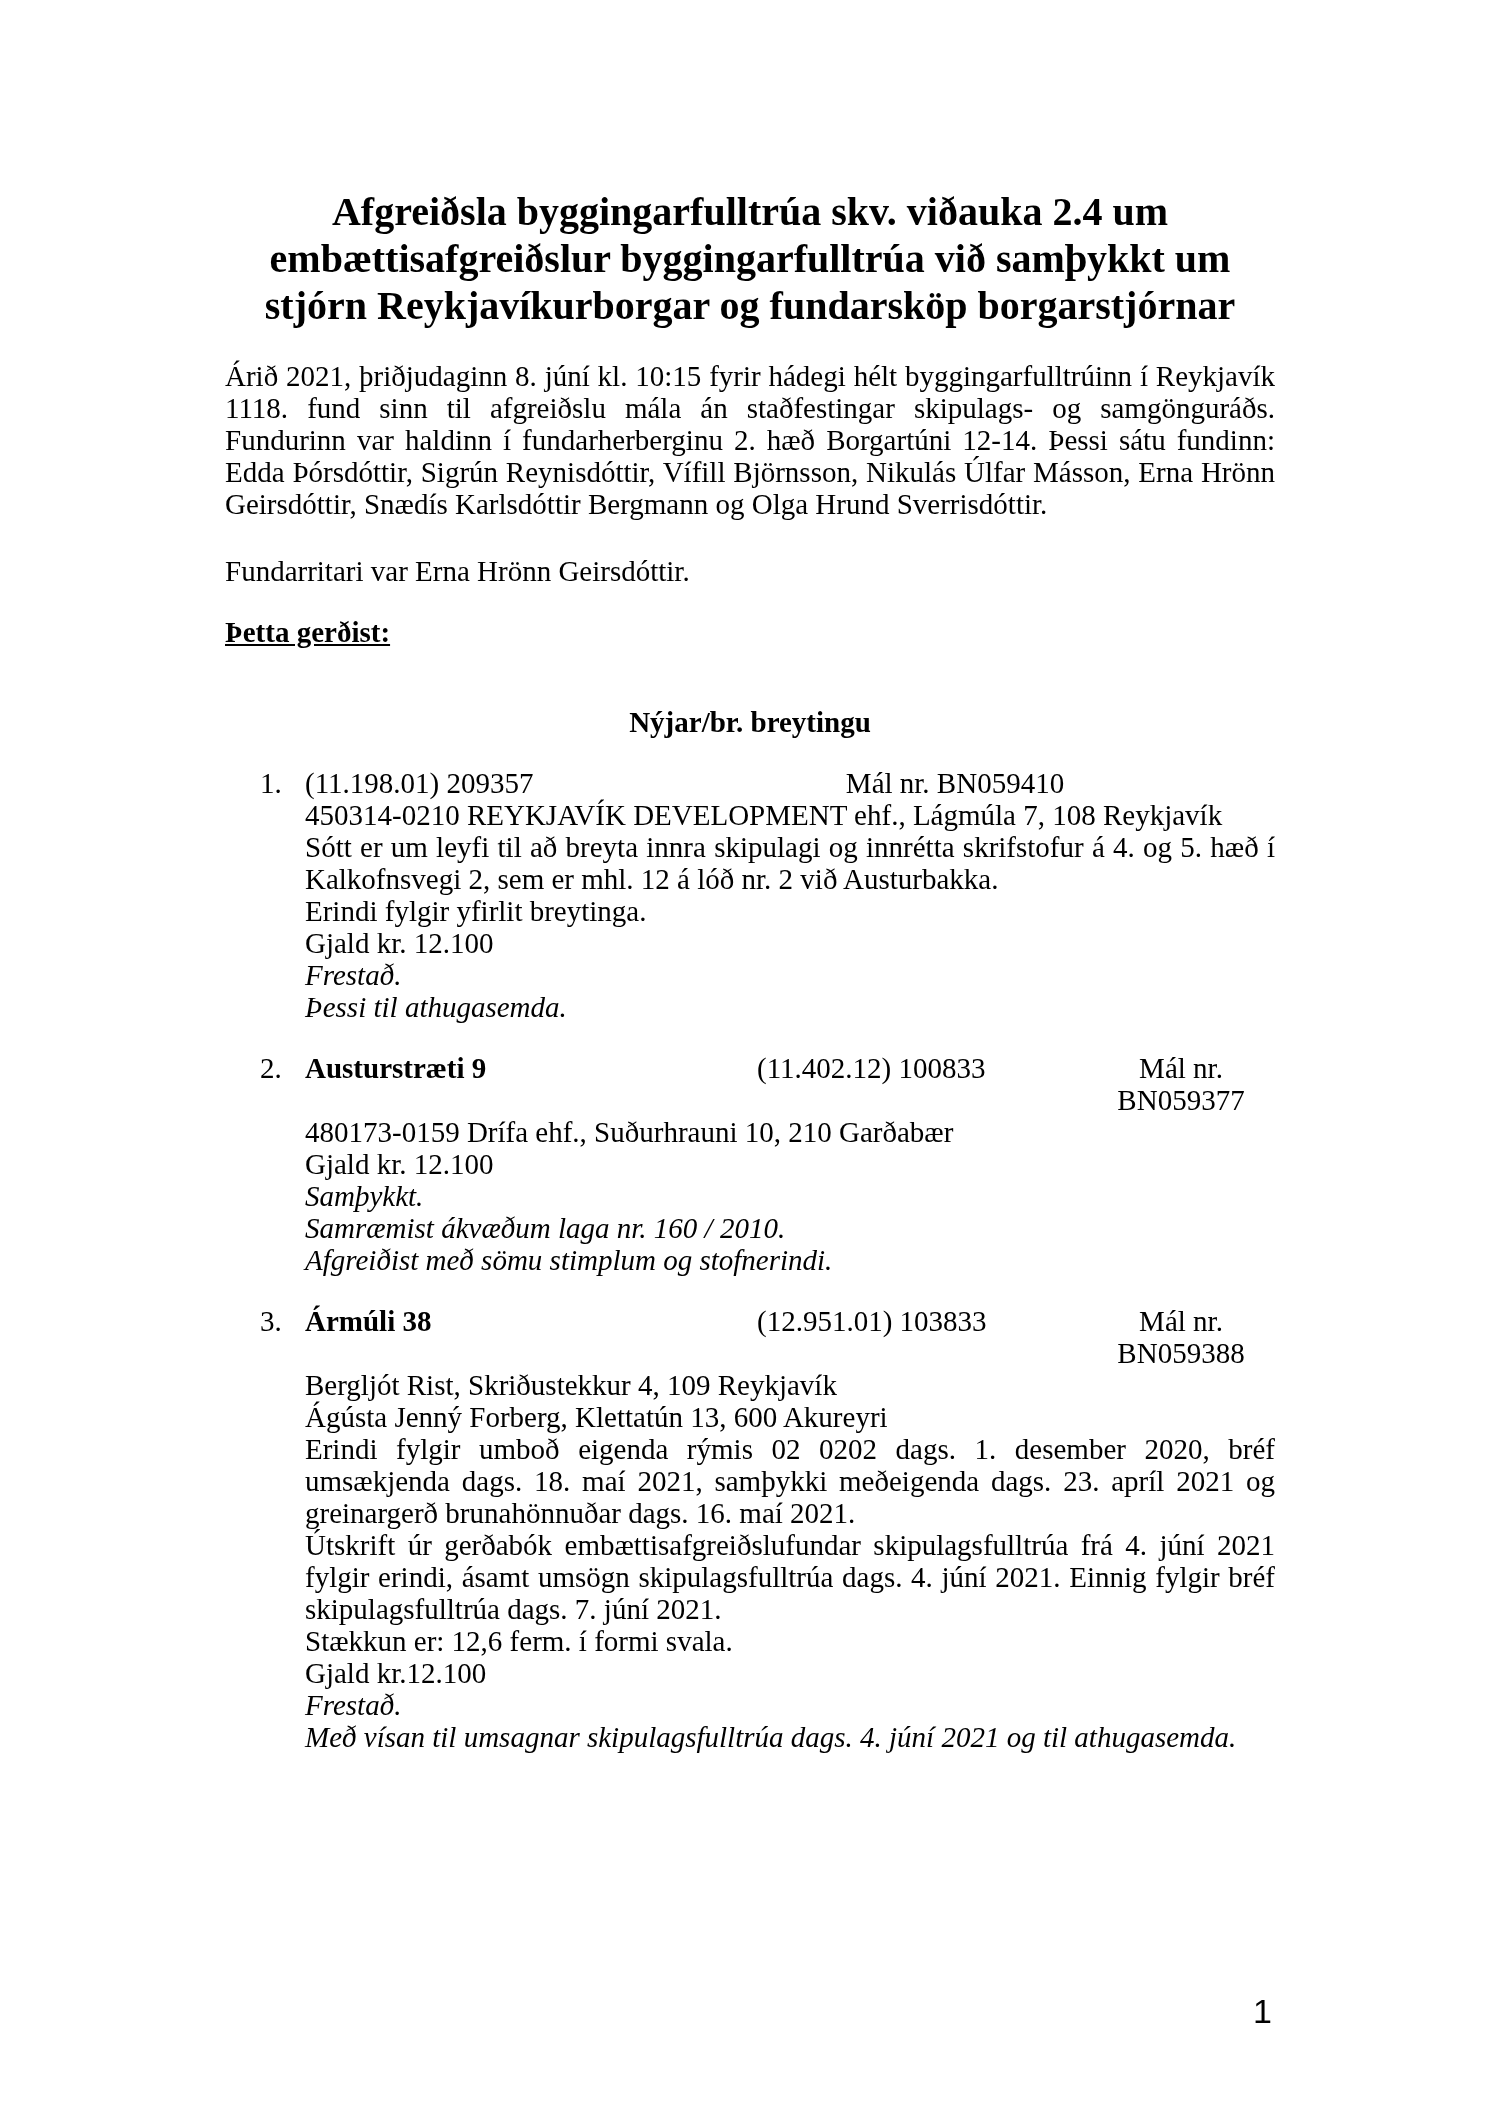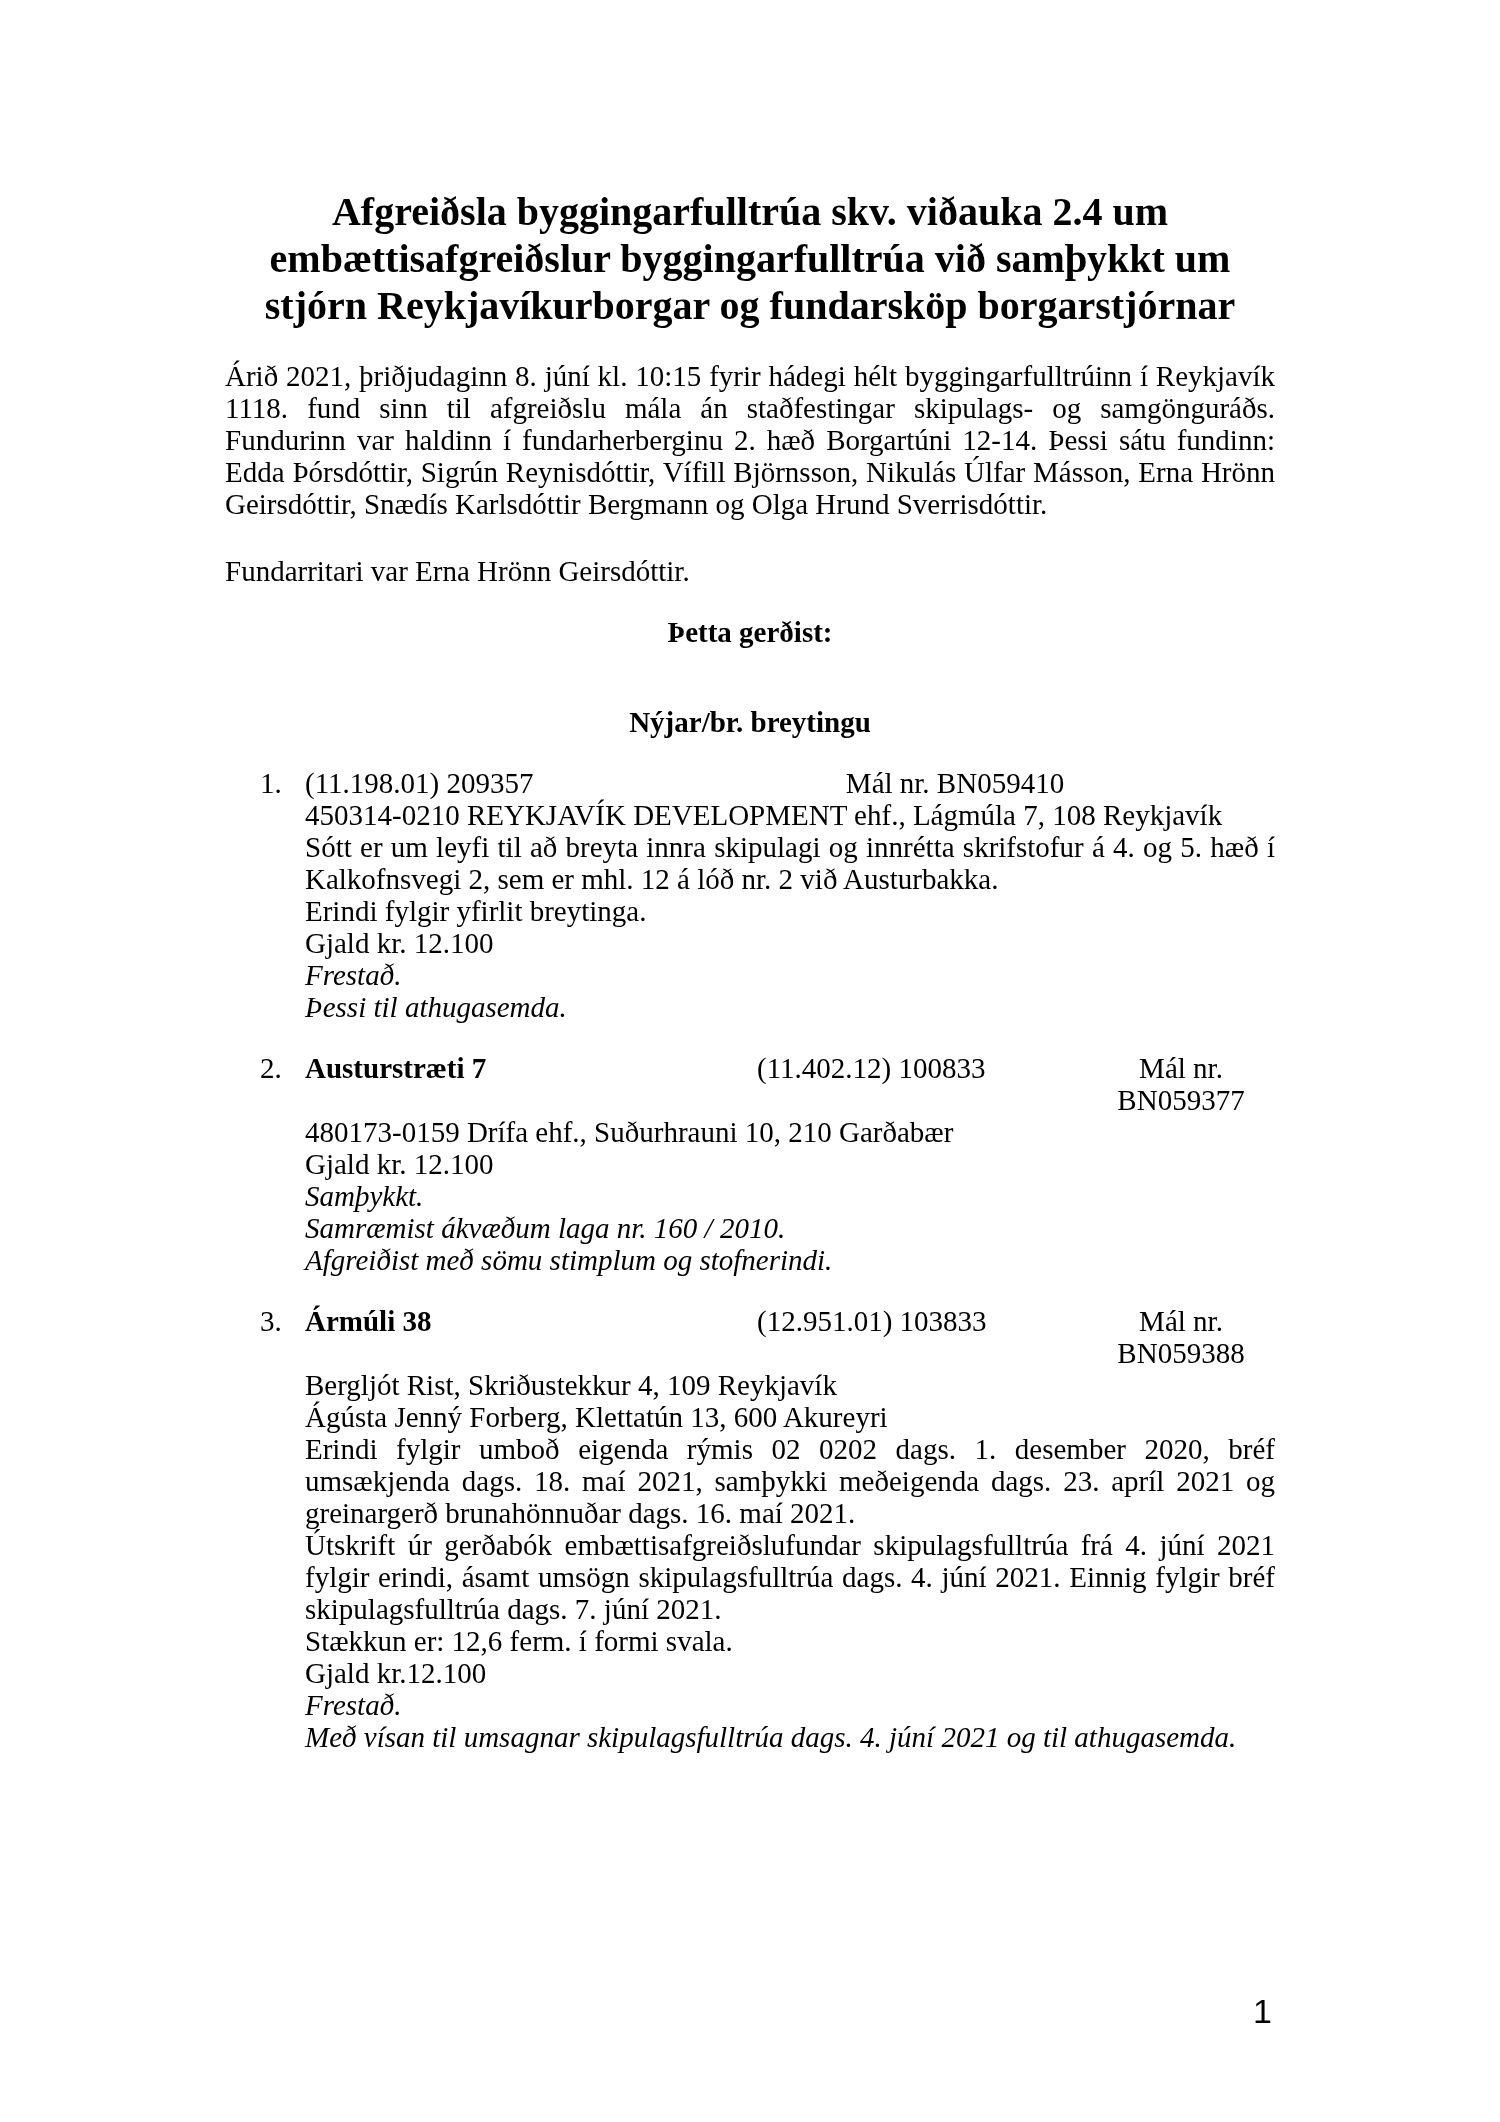--- a/index.html
+++ b/index.html
@@ -32,21 +32,22 @@
   .intro {
     margin-top: 31px;
     text-align: justify;
   }
   .secretary {
     margin-top: 35px;
   }
   .heading {
     margin-top: 26px;
     font-weight: bold;
-    text-align: center;
+    text-align: left;
+    text-decoration: underline;
   }
   .subheading {
     margin-top: 58px;
     font-weight: bold;
     text-align: center;
   }
   .item {
     margin-top: 29px;
   }
   .item-header {
@@ -115,21 +116,21 @@
             <div class="line">Sótt er um leyfi til að breyta innra skipulagi og innrétta skrifstofur á 4. og 5. hæð í Kalkofnsvegi 2, sem er mhl. 12 á lóð nr. 2 við Austurbakka.</div>
             <div class="line">Erindi fylgir yfirlit breytinga.</div>
             <div class="line">Gjald kr. 12.100</div>
             <div class="line italic">Frestað.</div>
             <div class="line italic">Þessi til athugasemda.</div>
           </div>
         </section>
         <section class="item">
           <div class="item-header">
             <span class="item-number">2.</span>
-            <span class="item-address">Austurstræti 7</span>
+            <span class="item-address">Austurstræti 9</span>
             <span class="item-parcel">(11.402.12) 100833</span>
             <span class="item-case">Mál nr. BN059377</span>
           </div>
           <div class="item-lines">
             <div class="line">480173-0159 Drífa ehf., Suðurhrauni 10, 210 Garðabær</div>
             <div class="line">Gjald kr. 12.100</div>
             <div class="line italic">Samþykkt.</div>
             <div class="line italic">Samræmist ákvæðum laga nr. 160 / 2010.</div>
             <div class="line italic">Afgreiðist með sömu stimplum og stofnerindi.</div>
           </div>

